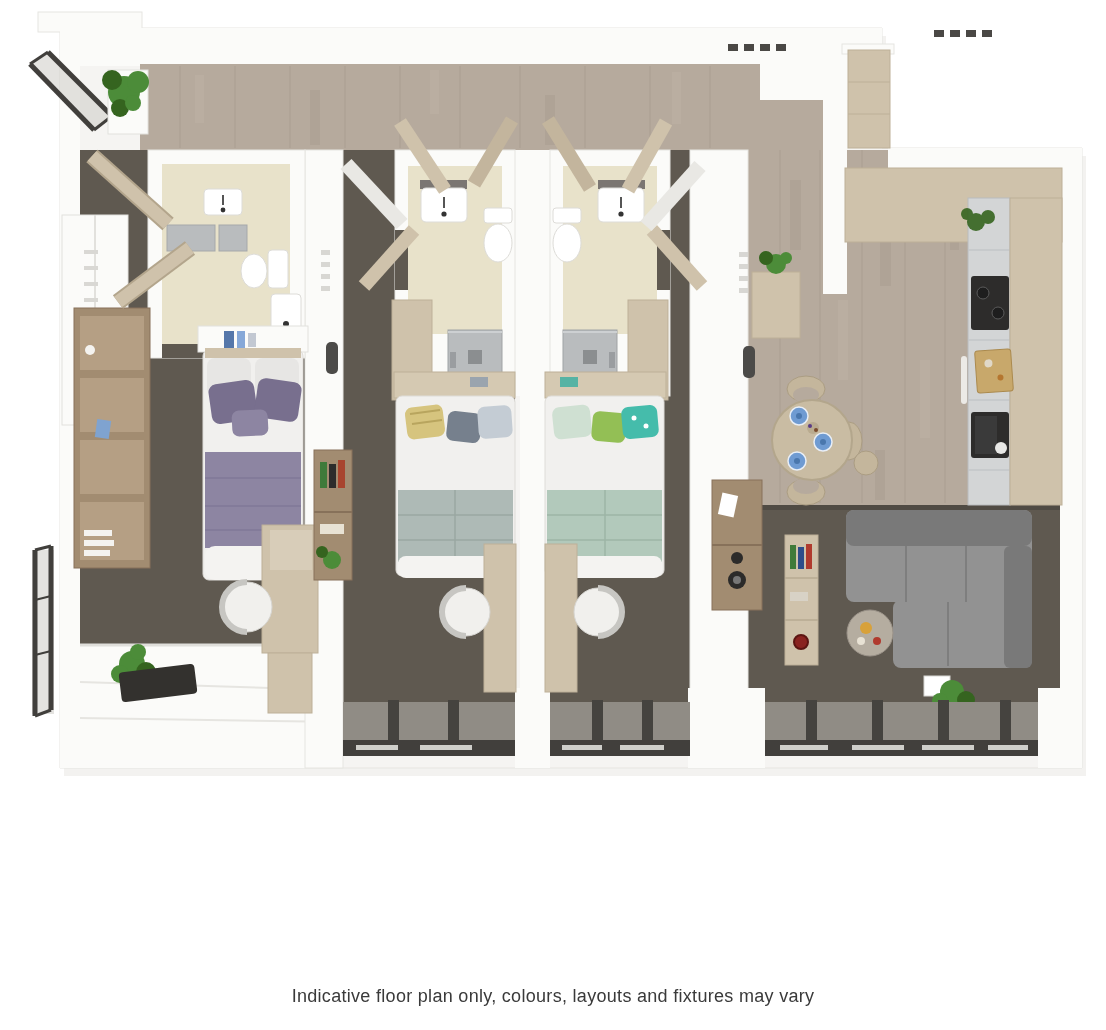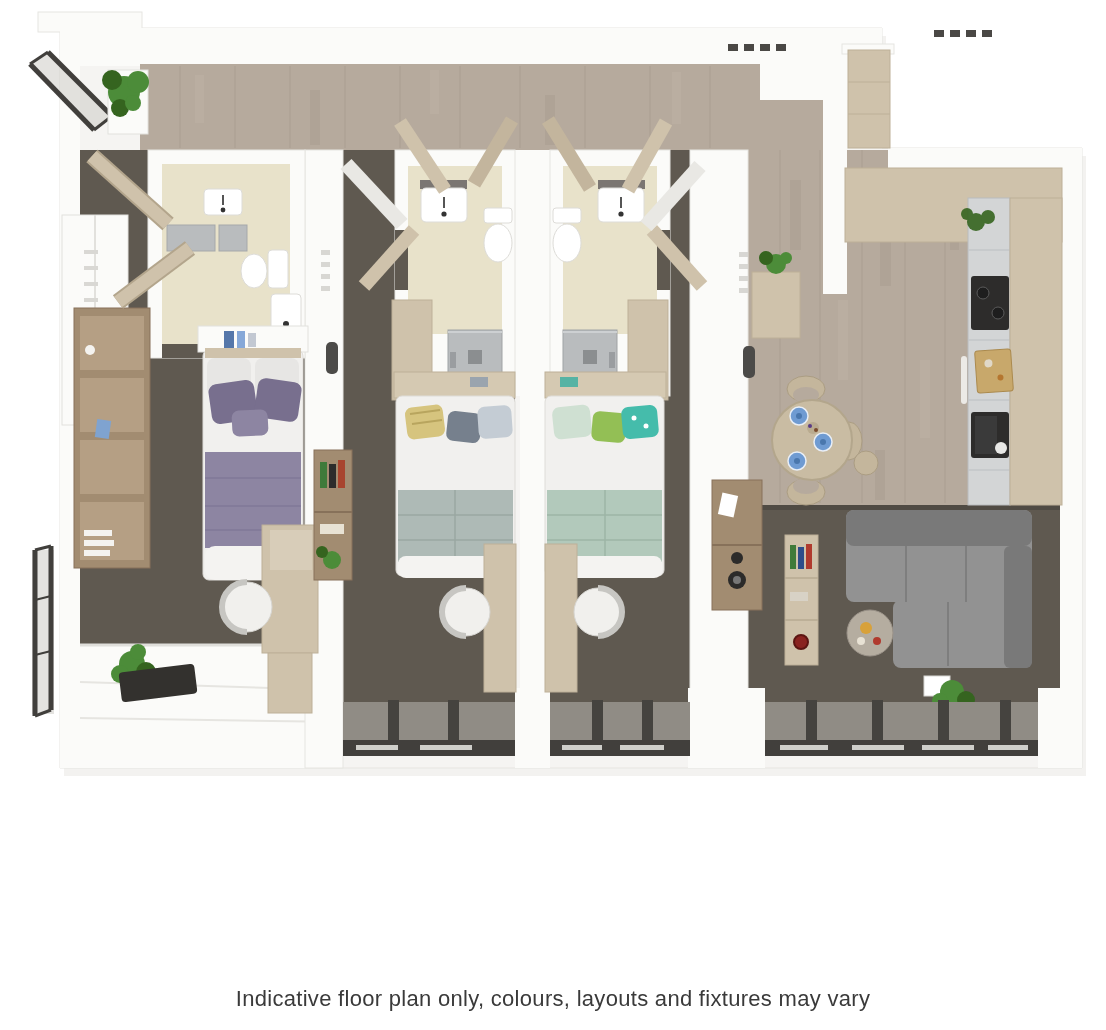--- a/index.html
+++ b/index.html
@@ -1,20 +1,20 @@
 <!DOCTYPE html>
 <html style="--page_bg: #ffffff; --slab: #f5f4f2; --wall: #fbfbf9; --wall_edge: #e2e1dd; --wood: #b6aa9d; --wood_dark: #a09487; --wood_light: #c6bbae; --carpet: #5f5950; --bath_floor: #e8e2ca; --shower: #b9bcbe; --beige: #cfc2ab; --beige_dark: #b3a58c; --marble: #d3d5d6; --marble_dark: #b9bcbe; --black: #2d2c2b; --sofa: #929292; --sofa_dark: #797979; --purple: #8d85a2; --purple_dark: #786f8e; --sage: #b2c9bb; --graygreen: #aebab6; --wood_shelf: #a28c71; --wood_shelf_dark: #87715a; --plant: #4c8c39; --plant_dark: #35641f; --frame: #413f3c; --frame_light: #908c85; --glass: #c9c7c2; --table: #c9bca3; --chair_tan: #c4b69c; --plate: #6f9bd2; --text: #3a3a3a; --page-bg: #ffffff; --wall-edge: #e2e1dd; --wood-dark: #a09487; --wood-light: #c6bbae; --bath-floor: #e8e2ca; --beige-dark: #b3a58c; --marble-dark: #b9bcbe; --sofa-dark: #797979; --purple-dark: #786f8e; --wood-shelf: #a28c71; --wood-shelf-dark: #87715a; --plant-dark: #35641f; --frame-light: #908c85; --chair-tan: #c4b69c;"><head>
 <meta charset="utf-8">
 <style>
   html,body{margin:0;padding:0;background:#ffffff;}
   .stage{position:relative;width:1106px;height:1030px;background:var(--page-bg,#fff);
          font-family:"Liberation Sans", sans-serif;overflow:hidden;}
   .plan-svg{position:absolute;left:0;top:0;}
   .caption{position:absolute;left:0;top:986px;width:100%;text-align:center;
-           font-size:22px;letter-spacing:.3px;color:var(--text,#3a3a3a);}
+           font-size:18px;letter-spacing:.3px;color:var(--text,#3a3a3a);}
 </style>
 </head>
 <body>
 
 <div class="stage">
 <svg class="plan-svg" width="1106" height="1030" viewBox="0 0 1106 1030">
 
   <g>
     <path d="M64,36 H886 V156 H1086 V776 H64 Z" fill="#e9e8e4" opacity="0.55"></path>
     <path d="M60,28 H882 V148 H1082 V768 H60 Z" style="fill:var(--slab)" stroke="#e6e5e1"></path>

